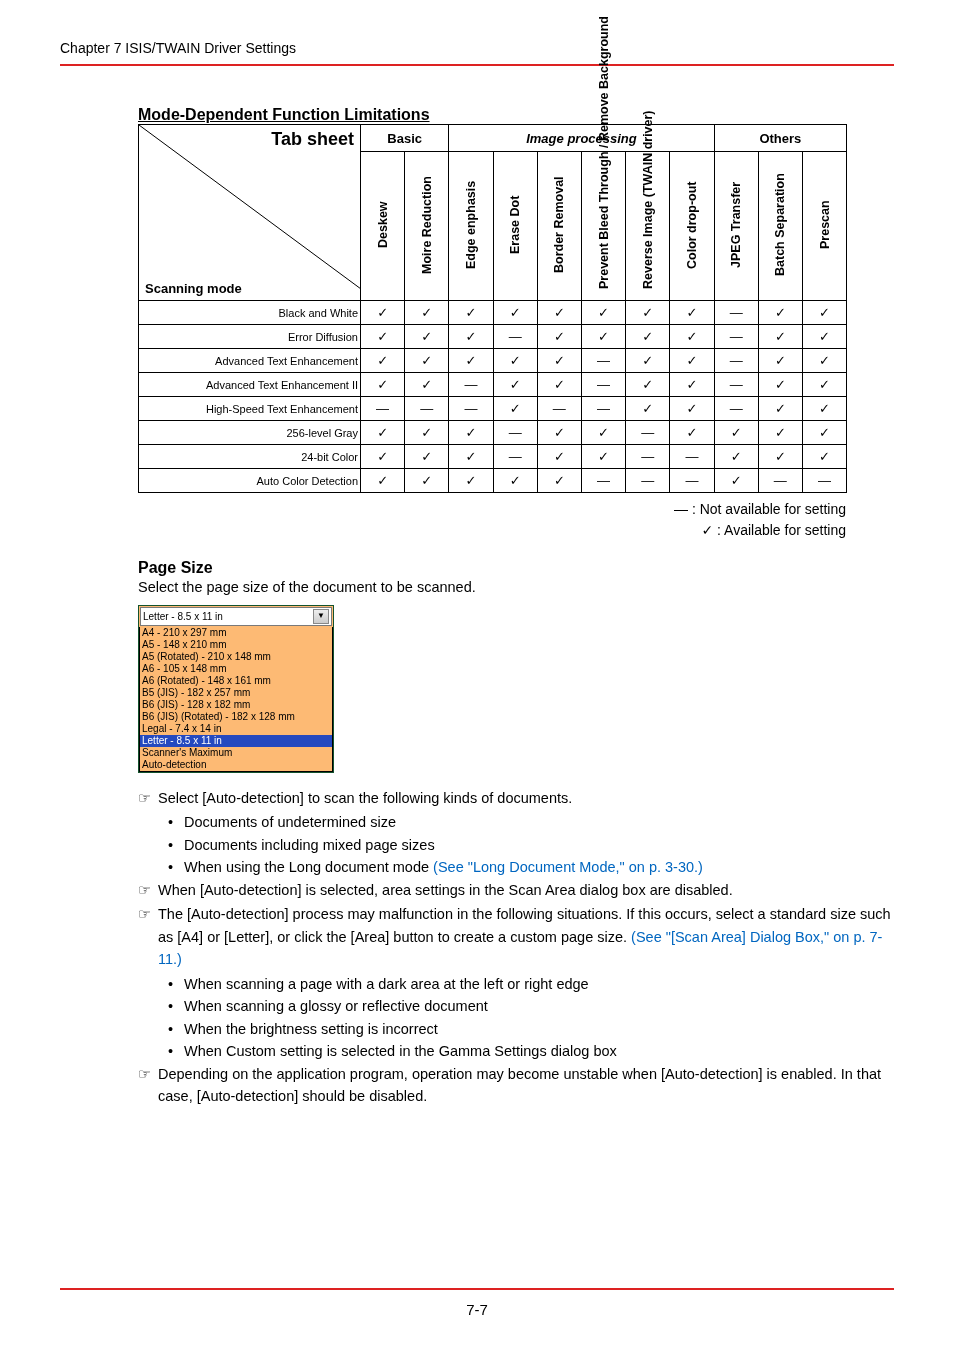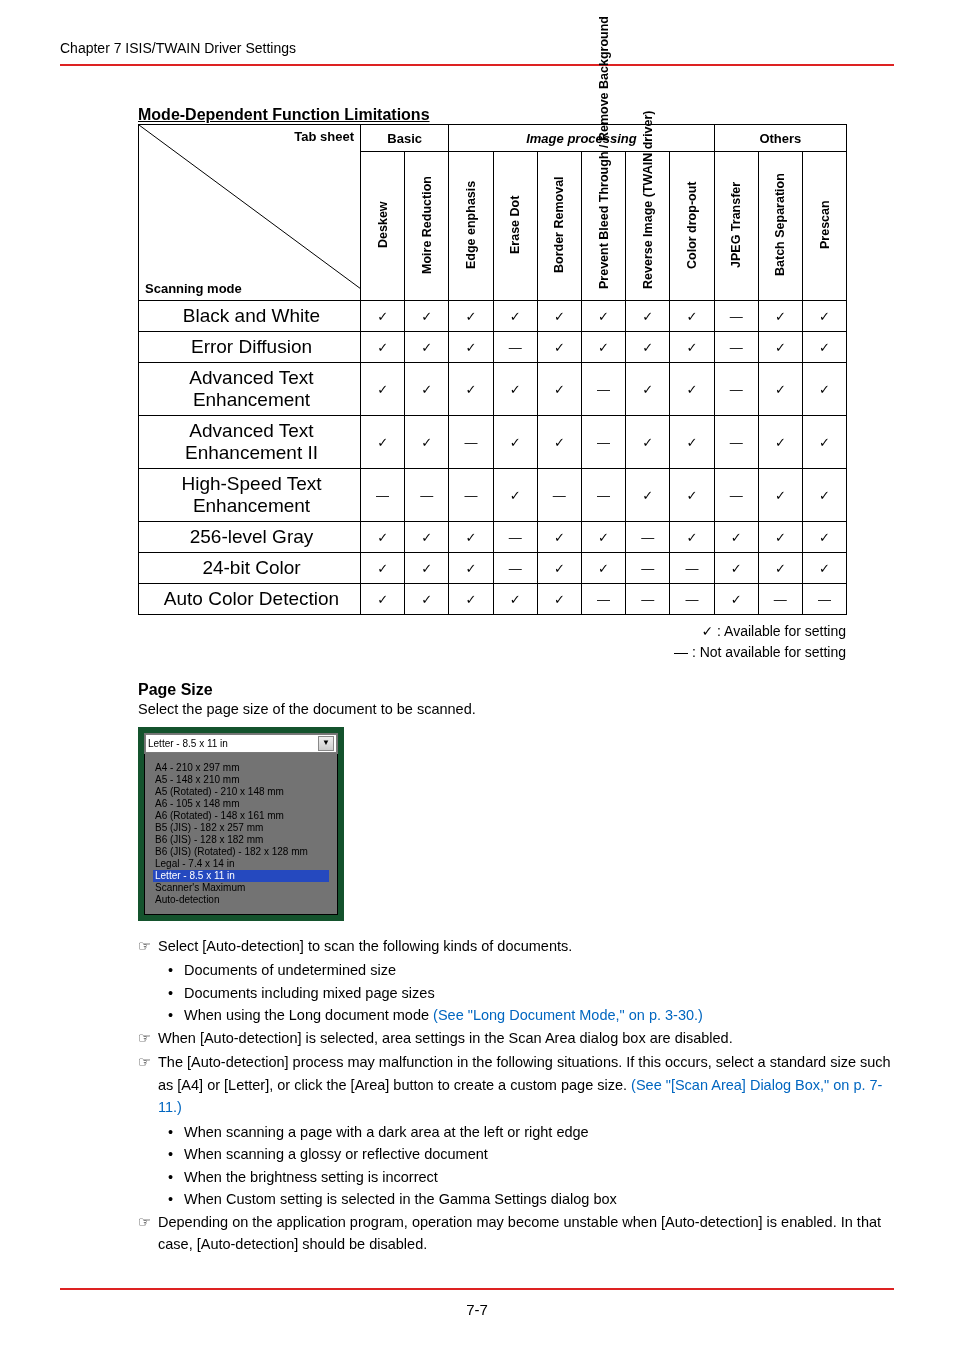--- a/index.html
+++ b/index.html
@@ -36,68 +36,68 @@
     table-layout: fixed;
   }
   table.func th, table.func td {
     border: 1px solid #000;
     font-size: 13px;
     padding: 4px 2px;
     vertical-align: middle;
     text-align: center;
   }
   table.func td.rowlabel {
-    text-align: center;
+    text-align: right;
     padding-left: 6px;
-    font-size: 19px;
+    font-size: 11px;
   }
   .vert {
     writing-mode: vertical-rl;
     transform: rotate(180deg);
     display: inline-block;
     white-space: nowrap;
     font-size: 12.5px;
     height: 128px;
     padding: 0 2px;
   }
   .diag-cell {
     position: relative;
     height: 142px;
   }
   .diag-cell svg { position:absolute; top:0; left:0; }
-  .diag-top { position:absolute; top:4px; right:6px; font-size:13px;margin-left:10px; }
+  .diag-top { position:absolute; top:4px; right:6px; font-size:18px;margin-left:10px; }
   .diag-bot { position:absolute; bottom:4px; left:6px; font-size:13px; }
   .legend { text-align:right; margin:6px 48px 0 0; font-size:14px; line-height:1.5; }
   .pagesize-h { font-weight:bold; font-size:16px; margin-top:18px; }
   .pagesize-p { margin:2px 0 10px 0; }
   .dropdown {
     width: 194px;
-    border: 6px solid #14532d;
+    border: 1px solid #14532d;
     font-size: 10px;
     line-height: 1.2;
     font-family: Tahoma, Arial, sans-serif;
-    background: #737373;
+    background: #fdba74;
   }
   .dd-sel {
     border: 1px solid #7a7a7a;
     margin: 1px;
     padding: 1px 2px;
     display:flex;
     justify-content:space-between;
     align-items:center;
     background:#fff;
     font-size:10px;
   }
   .dd-btn {
     width:14px; height:13px;
     background:linear-gradient(#eee,#ccc);
     border:1px solid #888;
     font-size:8px; line-height:11px; text-align:center;
   }
-  .dd-list { border:1px solid #000; border-top:none; padding:8px; margin:0; }
+  .dd-list { border:1px solid #000; border-top:none; padding:0; margin:0; }
   .dd-list div { padding:0 2px; white-space:nowrap; overflow:hidden; }
   .dd-hl { background:#2549bf; color:#fff; }
   .notes { margin-top:14px; font-size:14.5px; line-height:1.55; }
   .note-row { display:flex; margin-bottom:2px; }
   .pointer { width:20px; flex:none; }
   .note-body { flex:1; }
   .sub-bullet { display:flex; margin-left:30px; }
   .sub-bullet .dot { width:16px; flex:none; }
   .footer-rule { border-top:2px solid #d22; margin: 0 60px; position:absolute; bottom:60px; left:0; right:0; }
   .page-num { position:absolute; bottom:32px; width:100%; text-align:center; font-size:15px; }
@@ -265,22 +265,22 @@
           <td>—</td>
           <td>—</td>
           <td>✓</td>
           <td>—</td>
           <td>—</td>
         </tr>
       </tbody>
   </table>
 
   <div class="legend">
+    <div>— : Not available for setting</div>
     <div>✓ : Available for setting</div>
-    <div>— : Not available for setting</div>
   </div>
 
   <div class="pagesize-h">Page Size</div>
   <div class="pagesize-p">Select the page size of the document to be scanned.</div>
 
   <div class="dropdown">
     <div class="dd-sel">
       <span>Letter - 8.5 x 11 in</span>
       <span class="dd-btn">▼</span>
     </div>

